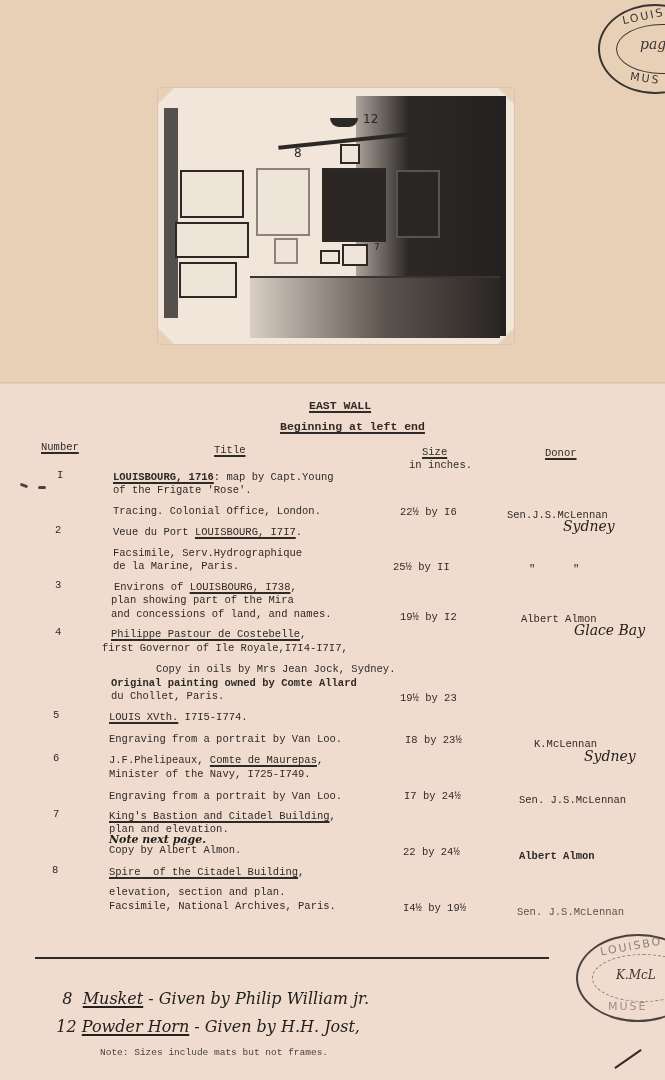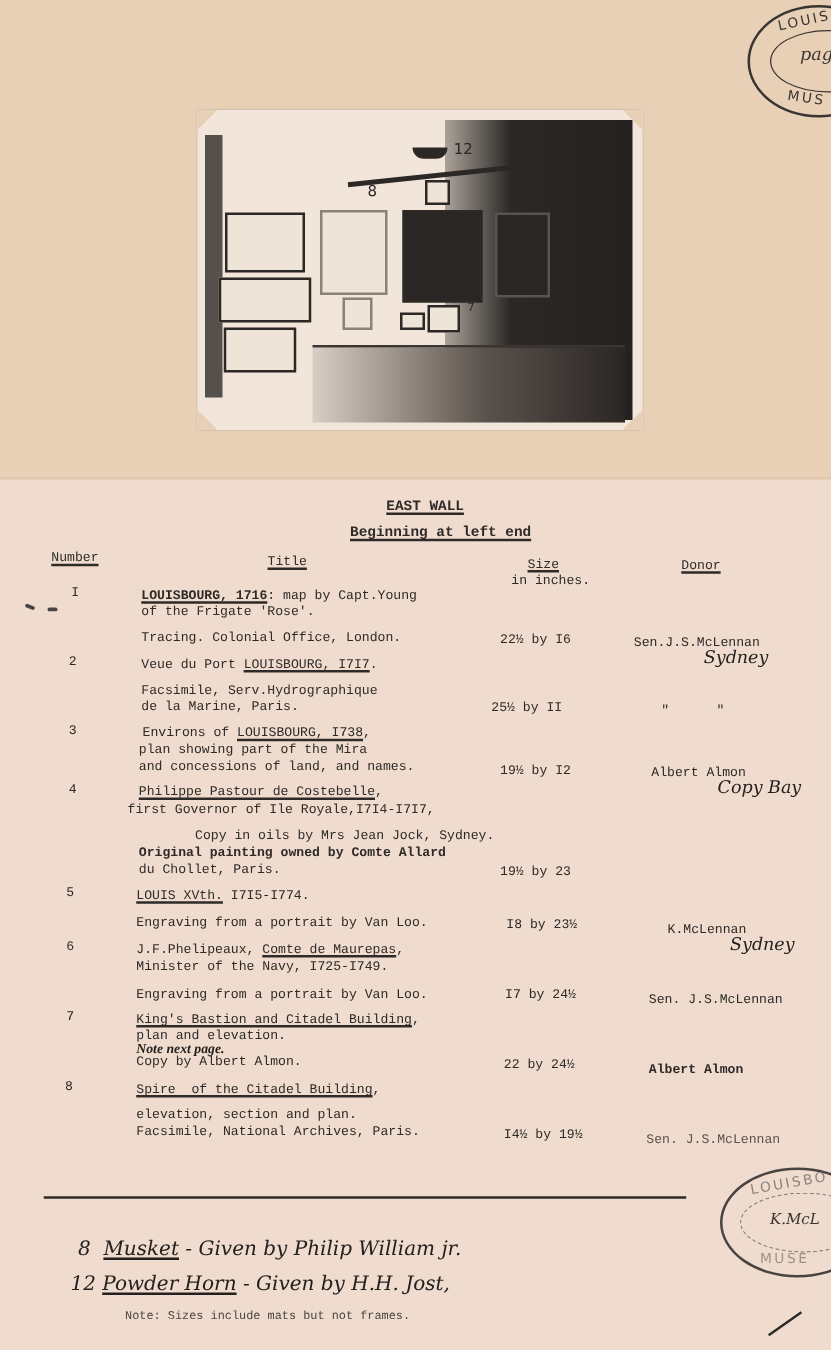--- a/index.html
+++ b/index.html
@@ -161,21 +161,21 @@
   <div class="t" style="left:529px; top:563px;">"      "</div>
 </div>
 
 <div>
   <div class="t" style="left:55px; top:579px;">3</div>
   <div class="t" style="left:114px; top:581px;"><span>Environs of </span><span class="u">LOUISBOURG, I738</span><span>,</span></div>
   <div class="t" style="left:111px; top:594px;">plan showing part of the Mira</div>
   <div class="t" style="left:111px; top:608px;">and concessions of land, and names.</div>
   <div class="t" style="left:400px; top:611px;">19½ by I2</div>
   <div class="t" style="left:521px; top:613px;">Albert Almon</div>
-  <div class="hand" style="left:574px; top:622px; font-size:14px;">Copy Bay</div>
+  <div class="hand" style="left:574px; top:622px; font-size:14px;">Glace Bay</div>
 </div>
 
 <div>
   <div class="t" style="left:55px; top:626px;">4</div>
   <div class="t" style="left:111px; top:628px;"><span class="u">Philippe Pastour de Costebelle</span><span>,</span></div>
   <div class="t" style="left:102px; top:642px;">first Governor of Ile Royale,I7I4-I7I7,</div>
   <div class="t" style="left:111px; top:663px;margin-left:45px;">Copy in oils by Mrs Jean Jock, Sydney.</div>
   <div class="t" style="left:111px; top:677px;font-weight:bold;">Original painting owned by Comte Allard</div>
   <div class="t" style="left:111px; top:690px;">du Chollet, Paris.</div>
   <div class="t" style="left:400px; top:692px;">19½ by 23</div>
@@ -196,21 +196,21 @@
   <div class="t" style="left:109px; top:768px;">Minister of the Navy, I725-I749.</div>
   <div class="t" style="left:109px; top:790px;">Engraving from a portrait by Van Loo.</div>
   <div class="t" style="left:404px; top:790px;">I7 by 24½</div>
   <div class="t" style="left:519px; top:794px;">Sen. J.S.McLennan</div>
 </div>
 
 <div>
   <div class="t" style="left:53px; top:808px;">7</div>
   <div class="t" style="left:109px; top:810px;"><span class="u">King's Bastion and Citadel Building</span><span>,</span></div>
   <div class="t" style="left:109px; top:823px;">plan and elevation.</div>
-  <div class="hand" style="left:109px; top:833px; font-size:11px; font-weight:bold;font-family:Liberation Serif, serif;">Note next page.</div>
+  <div class="hand" style="left:109px; top:833px; font-size:11px; font-weight:bold;">Note next page.</div>
   <div class="t" style="left:109px; top:844px;">Copy by Albert Almon.</div>
   <div class="t" style="left:403px; top:846px;">22 by 24½</div>
   <div class="t b" style="left:519px; top:850px;">Albert Almon</div>
 </div>
 
 <div>
   <div class="t" style="left:52px; top:864px;">8</div>
   <div class="t" style="left:109px; top:866px;"><span class="u">Spire  of the Citadel Building</span><span>,</span></div>
   <div class="t" style="left:109px; top:886px;">elevation, section and plan.</div>
   <div class="t" style="left:109px; top:900px;">Facsimile, National Archives, Paris.</div>

